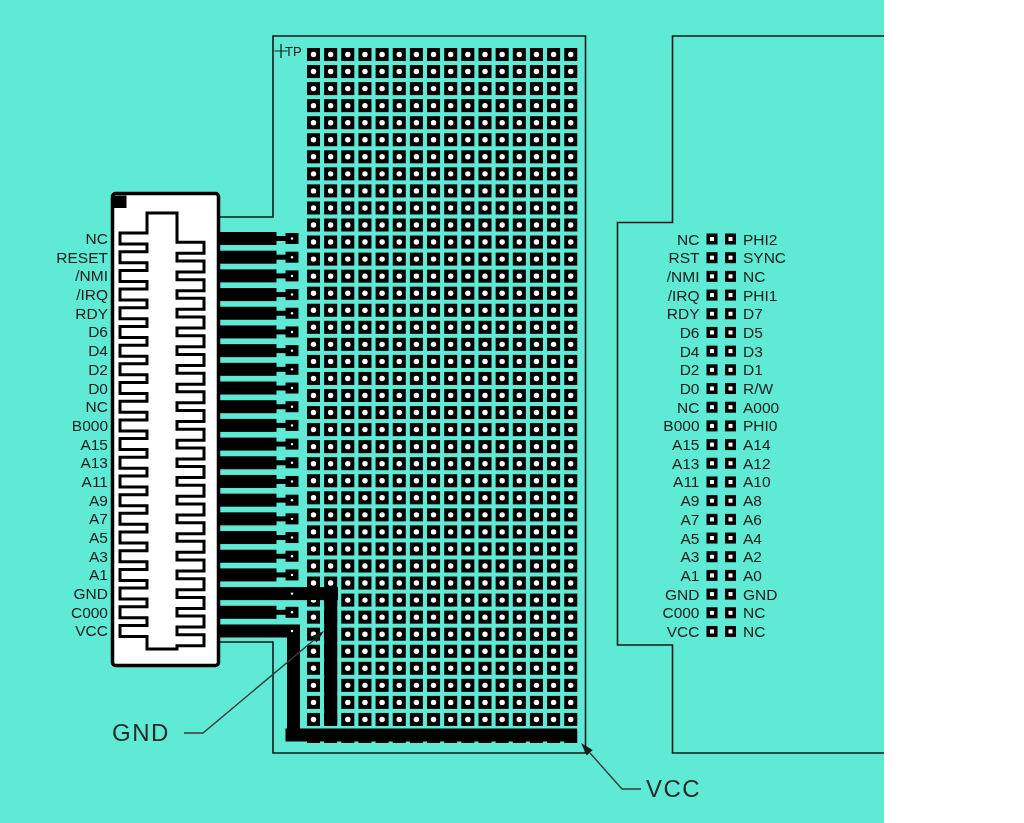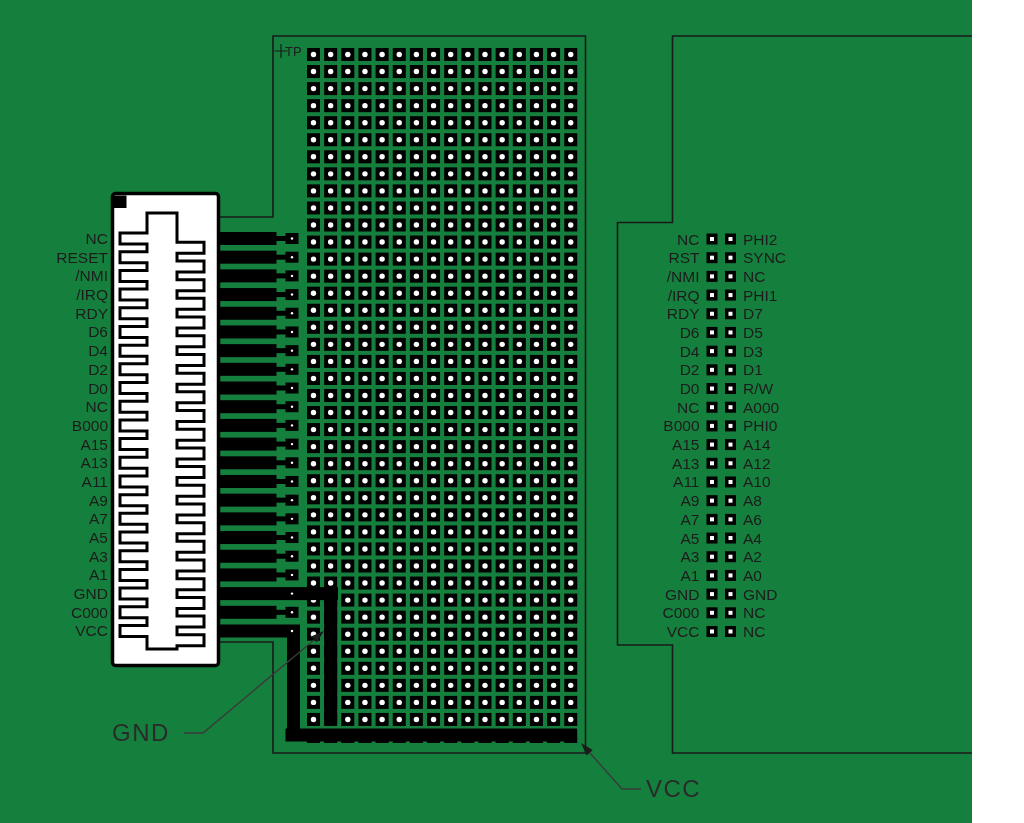--- a/index.html
+++ b/index.html
@@ -1,16 +1,16 @@
 <!DOCTYPE html>
 <html><head>
 <meta charset="utf-8">
 <style>
   html,body{margin:0;padding:0;background:#ffffff;}
-  .stage{position:relative;width:972px;height:823px;background:#15803d;overflow:hidden;}
+  .stage{position:relative;width:884px;height:823px;background:#5eead4;overflow:hidden;}
   svg text{font-family:"Liberation Sans", sans-serif;fill:#1c1c1c;}
   .pinlabel{font-size:15.5px;}
   .anno{font-size:24px;letter-spacing:1.5px;fill:#2a2a2a;}
   .tp{font-size:13px;}
   .outline{fill:none;stroke:#1a1a1a;stroke-width:1.6px;}
   .thick{fill:#ffffff;stroke:#000000;}
 </style>
 </head>
 <body>
 

